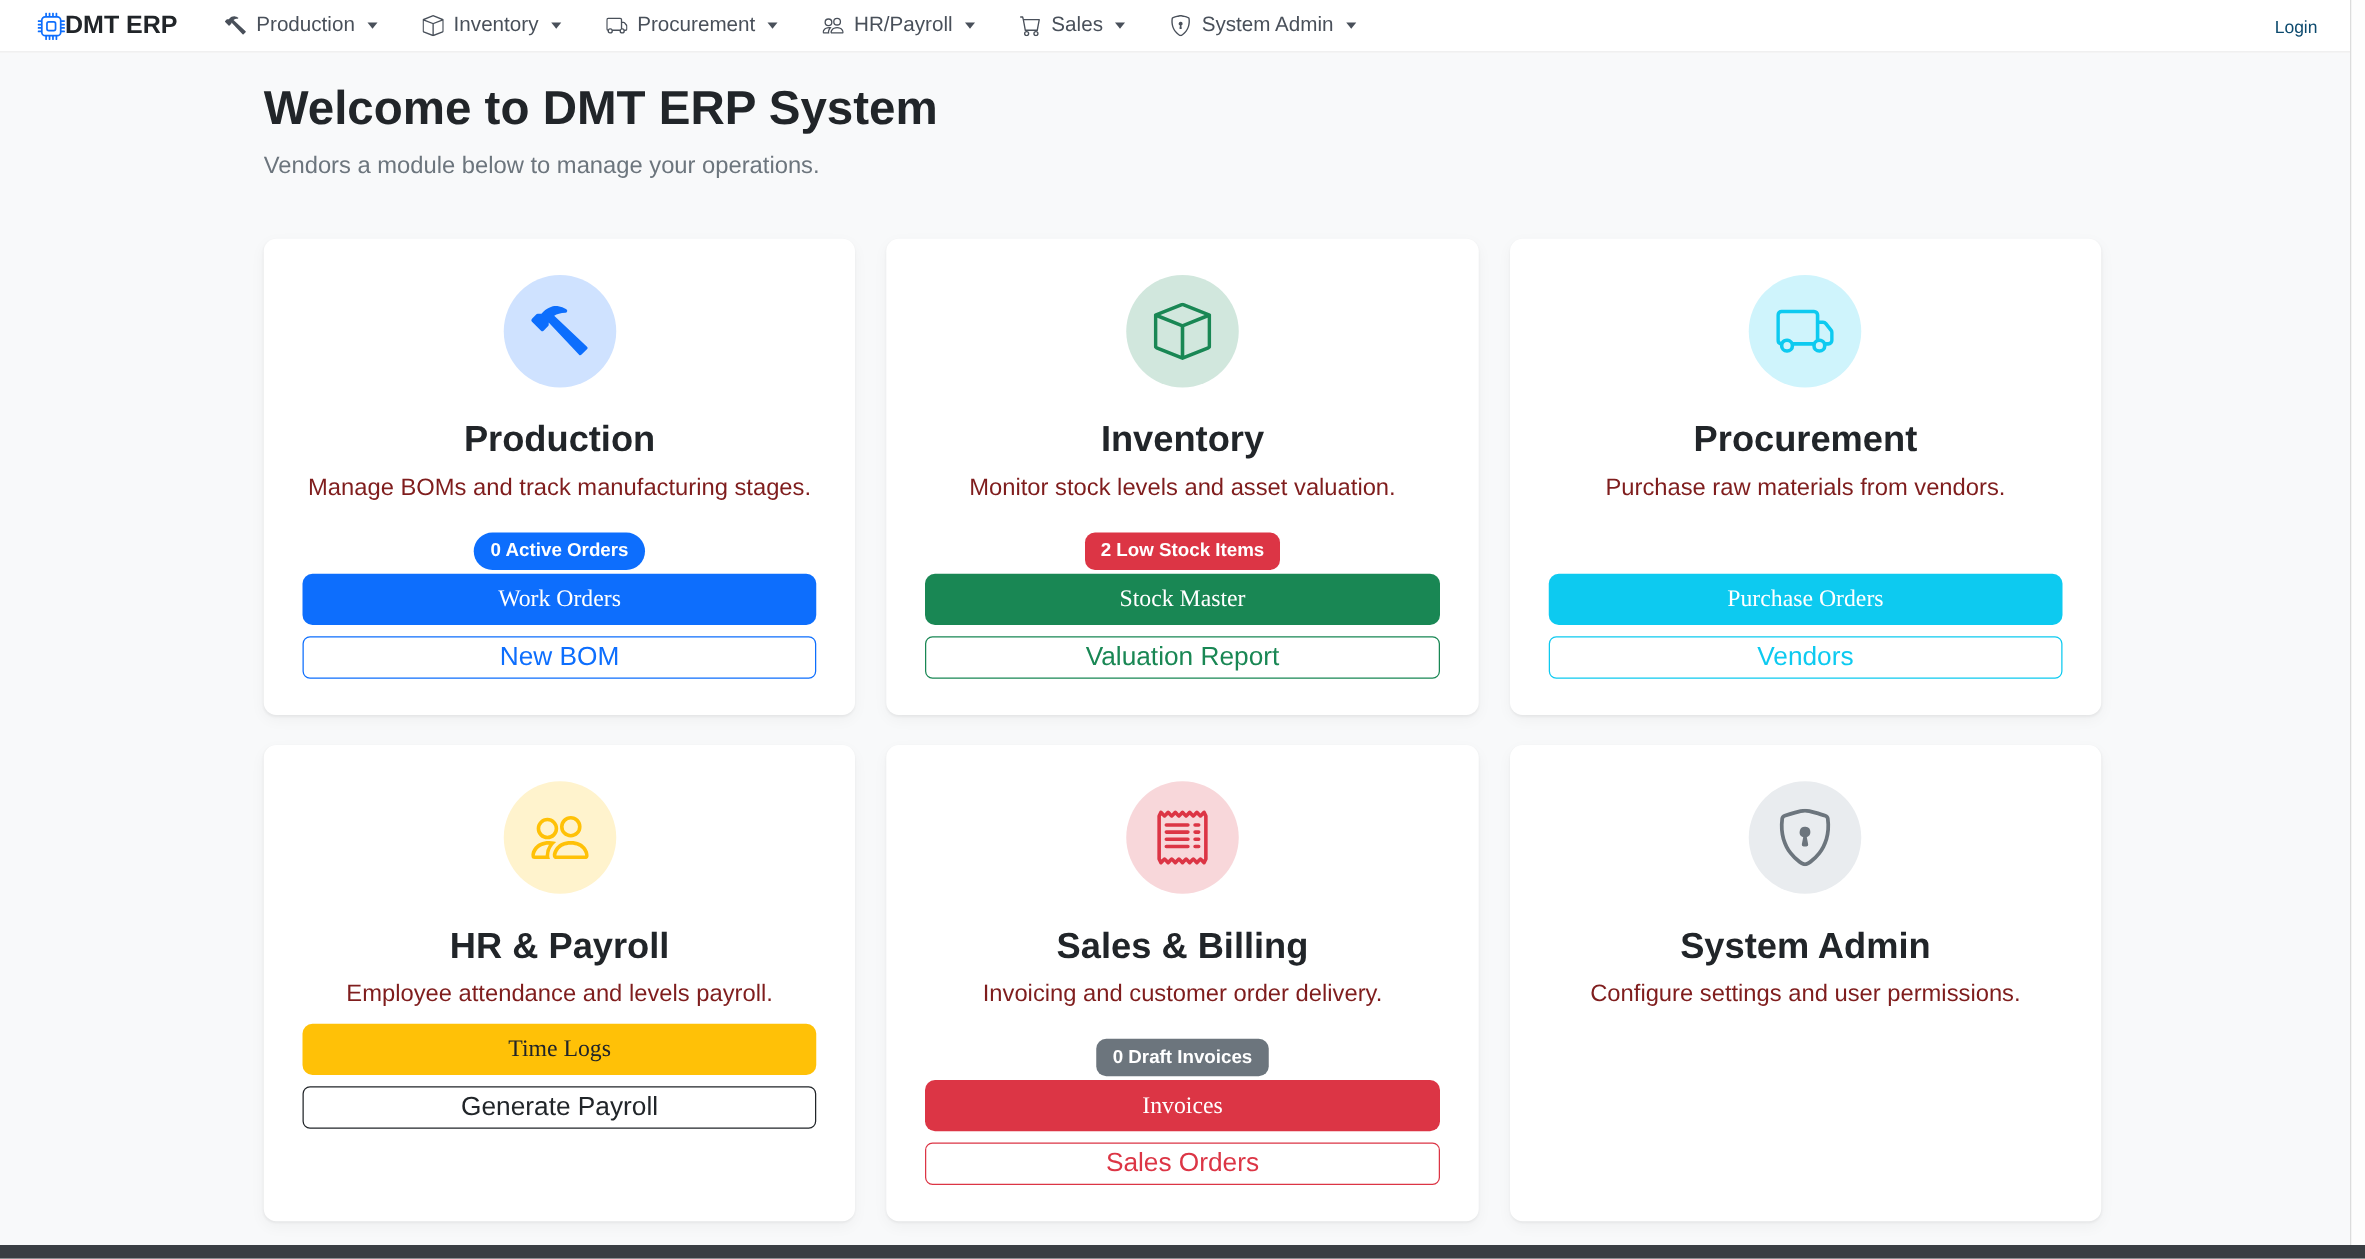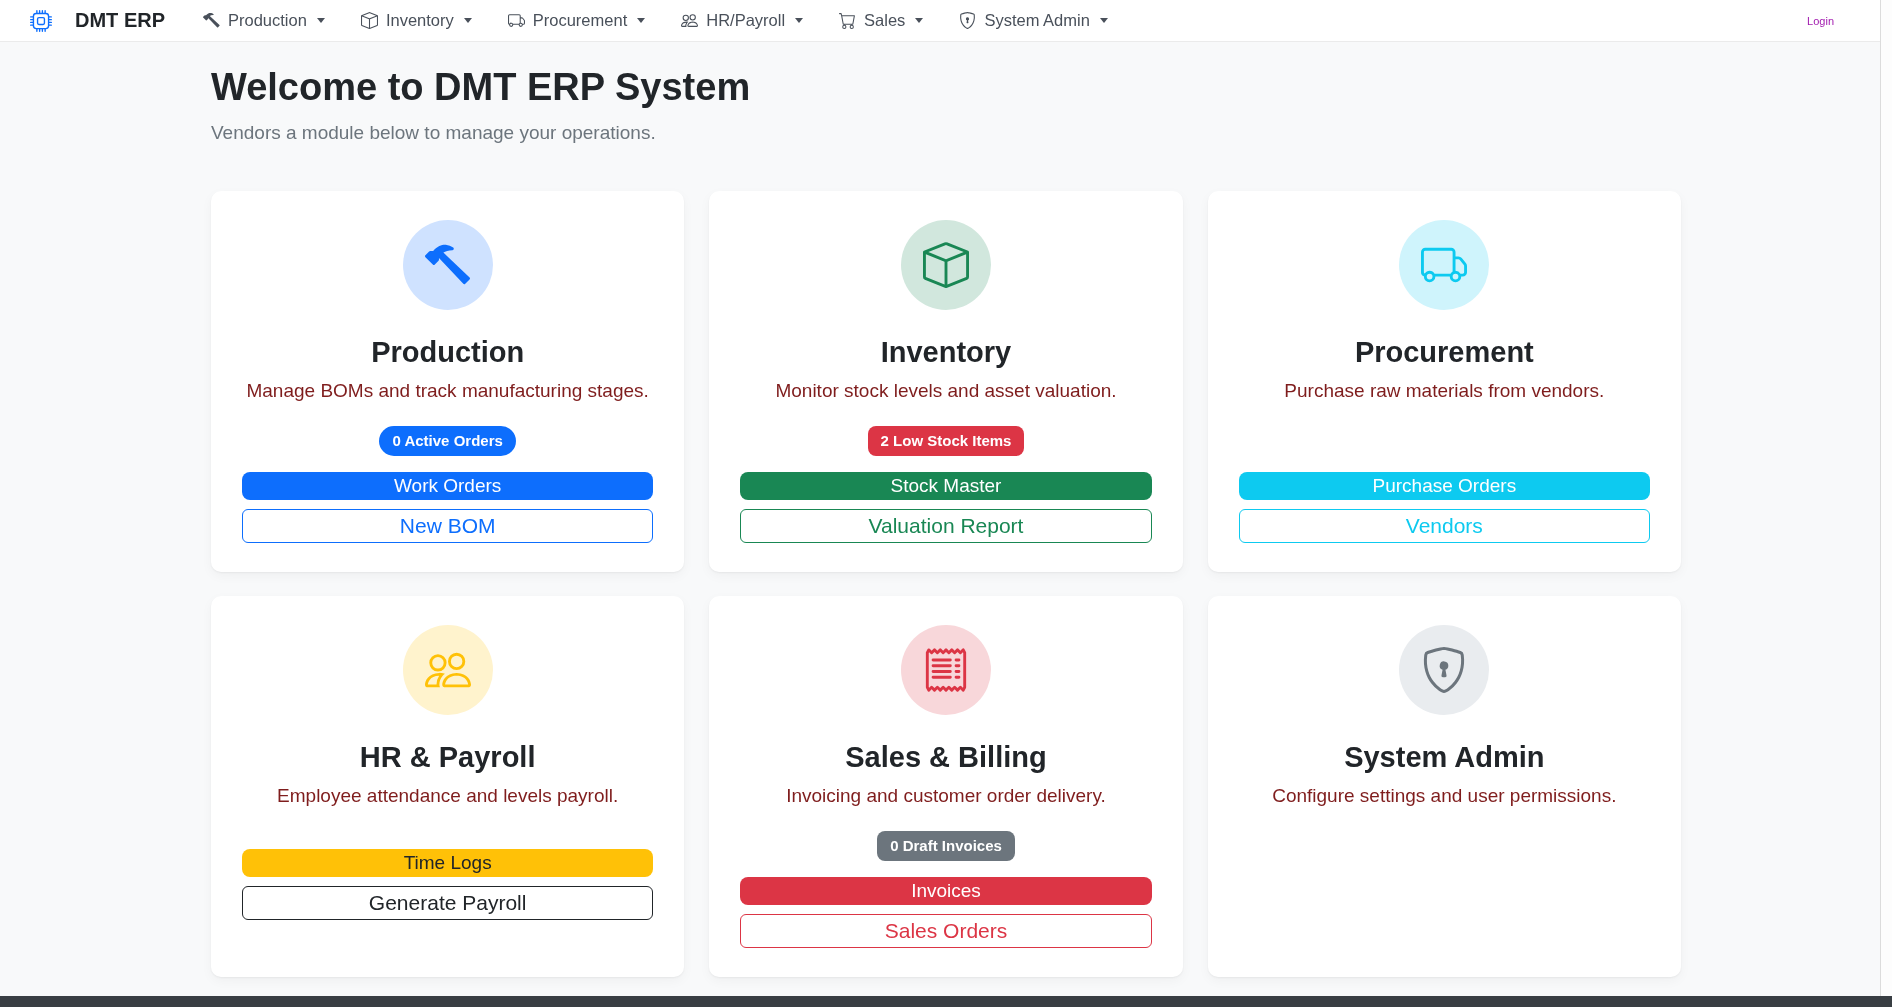--- a/index.html
+++ b/index.html
@@ -7,30 +7,30 @@
     width:1892px; height:1007px; position:relative; overflow:hidden;
     background:#f8f9fa; font-family:"Liberation Sans", sans-serif; color:#212529;
   }
 
   
   .navbar {
     height:42px; background:#ffffff; border-bottom:1px solid #ebebeb;
     display:flex; align-items:center; padding:0 30px; box-sizing:border-box;
     position:relative; z-index:3;
   }
-  .brand { display:flex; align-items:center; gap:23px; font-weight:700; font-size:20px; color:#212529; margin-right:38px; cursor:pointer; }
+  .brand { display:flex; align-items:center; gap:0; font-weight:700; font-size:20px; color:#212529; margin-right:38px; cursor:pointer; }
   .brand svg { width:22px; height:22px; color:#0d6efd; display:block; }
   .nav-items { display:flex; align-items:center; gap:36px; }
   .nav-item { display:flex; align-items:center; gap:8px; color:#49505a; font-size:16.5px; cursor:pointer; }
   .nav-item svg { width:17px; height:17px; display:block; color:#49505a; }
   .caret {
     width:0; height:0; border-left:4.5px solid transparent; border-right:4.5px solid transparent;
     border-top:5px solid #49505a; margin-left:2px;
   }
-  .login { margin-left:auto; color:#a21caf; font-size:11px; cursor:pointer; text-decoration:none; margin-right:28px; }
+  .login { margin-left:auto; color:#0c4a6e; font-size:14px; cursor:pointer; text-decoration:none; margin-right:8px; }
 
   
   .container { width:1470px; margin:0 auto; }
   h1.page-title { font-size:38px; font-weight:700; margin:24px 0 0; color:#212529; }
   .subtitle { font-size:19px; color:#6c757d; margin:13px 0 0; }
 
   .grid { display:grid; grid-template-columns:repeat(3,1fr); gap:24px 25px; margin-top:47px; }
 
   .card {
     background:#fff; border-radius:10px; height:381px; box-sizing:border-box;
@@ -43,29 +43,29 @@
   }
   .icon-circle svg { width:46px; height:46px; color:var(--accent,#6c757d); display:block; }
   .card h2 { font-size:29px; font-weight:700; margin:26px 0 0; color:#212529; }
   .card .desc { font-size:19px; color:#7f1d1d; margin:11px 0 0; }
   .badge {
     margin-top:24px; background:var(--badge-color,#6c757d); color:#fff;
     font-size:15px; font-weight:700; padding:6px 13px; border-radius:8px; line-height:1.2;
   }
   .badge.pill { border-radius:50rem;text-align:right; }
   .btns { width:100%; margin-top:auto; display:flex; flex-direction:column; gap:9px; }
-  .card.flow-btns .btns { margin-top:42px; }
+  .card.flow-btns .btns { margin-top:12px; }
   .card.flow-btns { justify-content:flex-start; }
   .btn {
     font-family:inherit; cursor:pointer; width:100%; box-sizing:border-box;
     display:flex; align-items:center; justify-content:center;
   }
   .btn.solid {
     background:var(--accent,#6c757d); color:var(--primary-text,#ffffff);
-    border:none; height:28px; border-radius:8px; font-size:19px;
+    border:none; height:41px; border-radius:8px; font-size:19px;font-family:Liberation Serif, serif;
   }
   .btn.outline {
     background:#fff; color:var(--secondary-accent,var(--accent,#6c757d));
     border:1px solid var(--secondary-accent,var(--accent,#6c757d));
     height:34px; border-radius:6px; font-size:21px;
   }
 
   
   .scrollbar-track {
     position:absolute; top:0; right:0; width:11px; height:996px;

